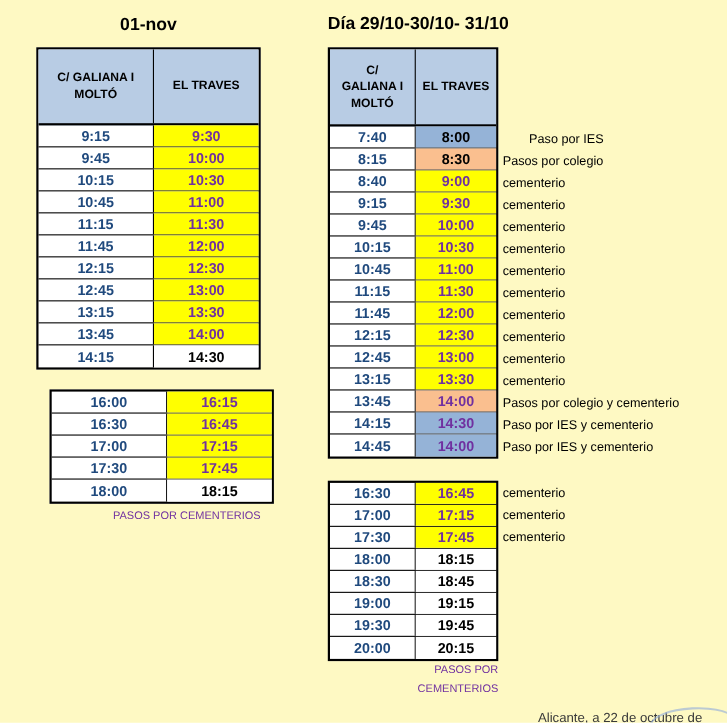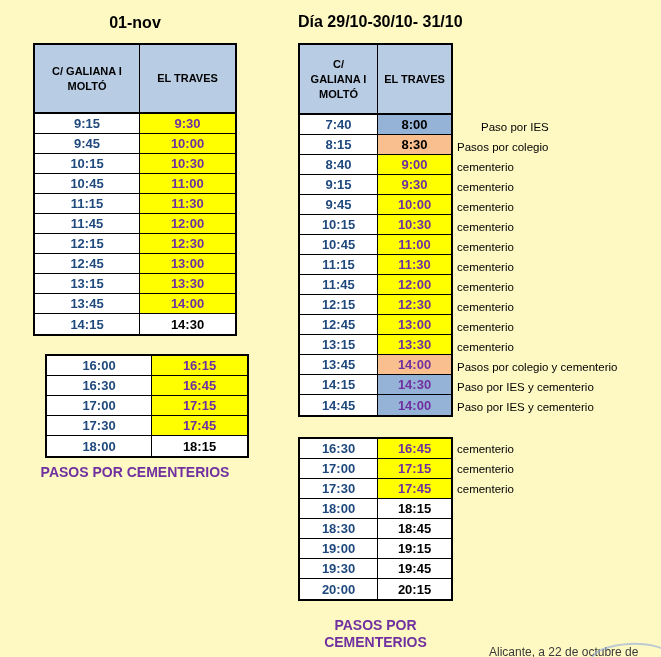--- a/index.html
+++ b/index.html
@@ -24,23 +24,23 @@
   .cell{display:flex;align-items:center;justify-content:center;box-sizing:border-box;
         font-weight:bold;font-size:13px;}
   .c1{border-right:1px solid #000;}
   .lw .c1{width:105px;}
   .lw .c2{width:95px;}
   .rw .c1{width:78px;}
   .rw .c2{width:73px;}
   .depart{color:#1F497D;}
   .note{position:absolute;left:159px;height:20px;line-height:20px;font-size:11.5px;
         color:#000;white-space:nowrap;font-weight:normal;}
-  .caption{position:absolute;font-weight:bold;font-size:14px;color:#7030A0;text-align:center;}
+  .caption{position:absolute;font-weight:normal;font-size:10px;color:#7030A0;text-align:right;}
   .left-caption{left:33px;top:464px;width:204px;}
-  .right-caption{left:298px;top:601px;width:155px;line-height:17px;margin-top:16px;}
+  .right-caption{left:298px;top:601px;width:155px;line-height:17px;}
   .caption-line{display:block;}
   .footer-text{position:absolute;left:489px;top:645px;font-size:12px;color:#3a3a3a;
                white-space:nowrap;}
   .oval{position:absolute;left:591px;top:643px;width:74px;height:24px;
         border:2px solid #8FAADC;border-radius:50%;opacity:.6;transform:rotate(-3deg);}
 </style>
 </head>
 <body>
 
 <div class="page">

